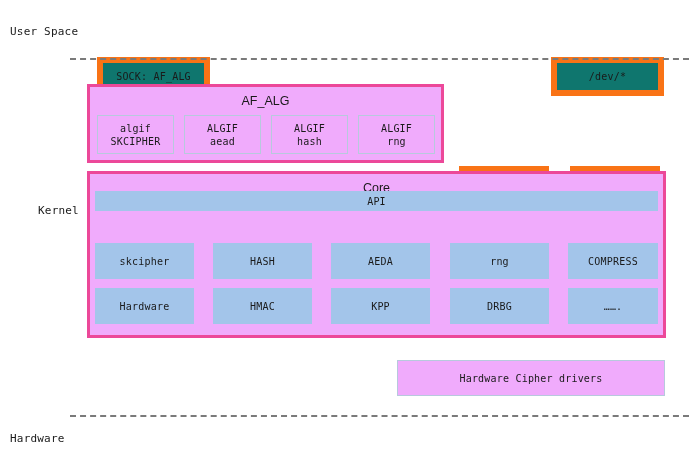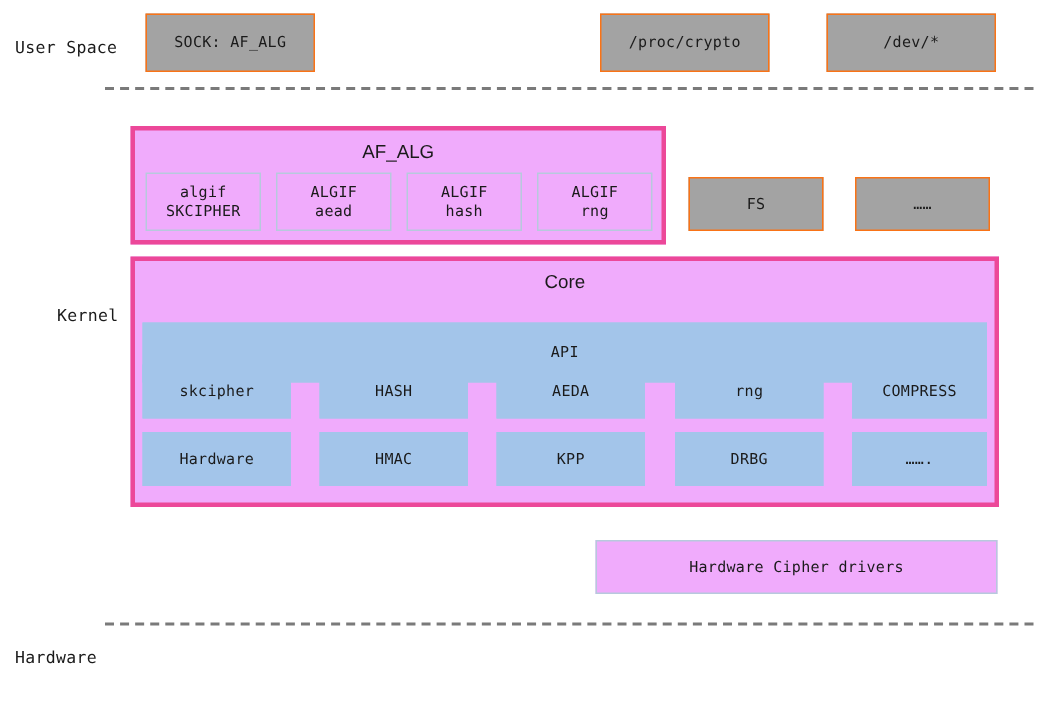--- a/index.html
+++ b/index.html
@@ -49,22 +49,23 @@
     text-align: center;
     font-family: "DejaVu Sans Mono", "Liberation Mono", monospace;
     font-size: 10px;
     line-height: 13px;
     color: #1a1a1a;
     letter-spacing: 0.2px;
     white-space: pre-line;
   }
 
   .box-green {
-    background: #a3a3a3;
-    border: 1px solid #f97316;
+    background: #0f766e;
+    border: 6px solid #f97316;
+    margin-top: 48px;
   }
   .box-green-strong {
     background: #c5d5a0;
     border: 1px solid #b4c78d;
   }
   .box-blue-light {
     background: #f0abfc;
     border: 1px solid #b7c9dd;
   }
   .box-blue {
@@ -91,21 +92,20 @@
 </style>
 </head>
 <body>
 
 <div class="canvas">
 
   <div class="layer-label" style="left:10px; top:25px;">User Space</div>
 
   <div class="box box-green" style="left:97px; top:9px; width:113px; height:39px;">SOCK: AF_ALG</div>
 
-  <div class="box box-green" style="left:400px; top:9px; width:113px; height:39px;">/proc/crypto</div>
 
   <div class="box box-green" style="left:551px; top:9px; width:113px; height:39px;">/dev/*</div>
 
   <div class="divider" style="left:70px; top:58px; width:619px;"></div>
 
   <div class="layer-label" style="left:10px; top:204px;padding-left:28px;">Kernel</div>
 
   <div class="panel" style="left:87px; top:84px; width:357px; height:79px;">
     <div class="panel-title" style="top:7px;">AF_ALG</div>
   </div>
@@ -119,21 +119,21 @@
   <div class="box box-blue-light" style="left:358px; top:115px; width:77px; height:39px;">ALGIF
 rng</div>
 
   <div class="box box-green" style="left:459px; top:118px; width:90px; height:36px;">FS</div>
   <div class="box box-green" style="left:570px; top:118px; width:90px; height:36px;">……</div>
 
   <div class="panel" style="left:87px; top:171px; width:579px; height:167px;">
     <div class="panel-title" style="top:7px;">Core</div>
   </div>
 
-  <div class="box box-blue" style="left:95px; top:215px; width:563px; height:40px;">API</div>
+  <div class="box box-blue" style="left:95px; top:191px; width:563px; height:20px;">API</div>
 
   <div class="box box-blue" style="left:95px; top:243px; width:99px; height:36px;">skcipher</div>
   <div class="box box-blue" style="left:213px; top:243px; width:99px; height:36px;">HASH</div>
   <div class="box box-blue" style="left:331px; top:243px; width:99px; height:36px;">AEDA</div>
   <div class="box box-blue" style="left:450px; top:243px; width:99px; height:36px;">rng</div>
   <div class="box box-blue" style="left:568px; top:243px; width:90px; height:36px;">COMPRESS</div>
 
   <div class="box box-blue" style="left:95px; top:288px; width:99px; height:36px;">Hardware</div>
   <div class="box box-blue" style="left:213px; top:288px; width:99px; height:36px;">HMAC</div>
   <div class="box box-blue" style="left:331px; top:288px; width:99px; height:36px;">KPP</div>

